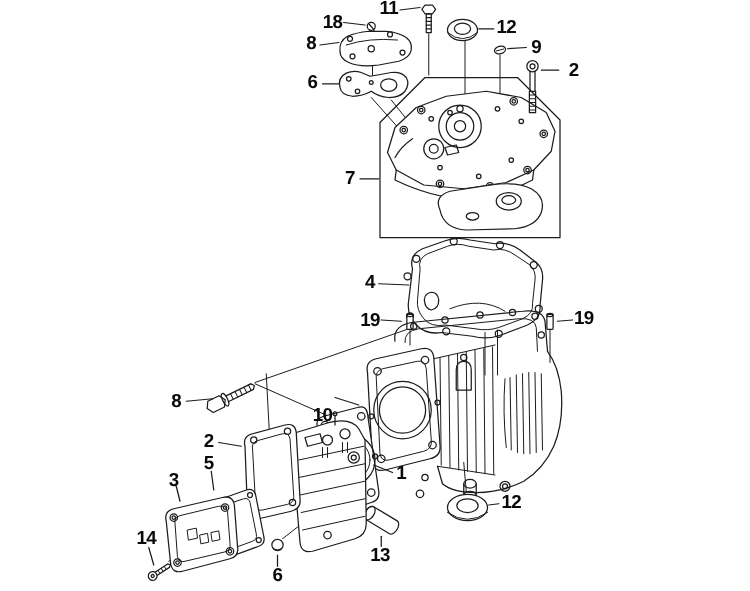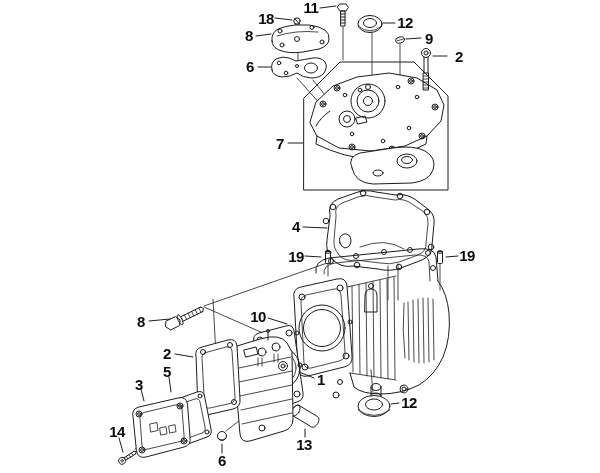--- a/index.html
+++ b/index.html
@@ -375,21 +375,21 @@
 <span class="co" style="left:249px;top:35px">8</span>
 <span class="co" style="left:250px;top:66px">6</span>
 <span class="co" style="left:405px;top:22px">12</span>
 <span class="co" style="left:429px;top:38px">9</span>
 <span class="co" style="left:459px;top:56px">2</span>
 <span class="co" style="left:280px;top:143px">7</span>
 <span class="co" style="left:296px;top:226px">4</span>
 <span class="co" style="left:296px;top:256px">19</span>
 <span class="co" style="left:467px;top:255px">19</span>
 <span class="co" style="left:141px;top:321px">8</span>
-<span class="co" style="left:258px;top:316px">10</span>
+<span class="co" style="left:258px;top:332px">10</span>
 <span class="co" style="left:167px;top:353px">2</span>
 <span class="co" style="left:167px;top:371px">5</span>
 <span class="co" style="left:139px;top:384px">3</span>
 <span class="co" style="left:321px;top:379px">1</span>
 <span class="co" style="left:117px;top:431px">14</span>
 <span class="co" style="left:222px;top:460px">6</span>
 <span class="co" style="left:304px;top:444px">13</span>
 <span class="co" style="left:409px;top:402px">12</span>
 </div>
 

